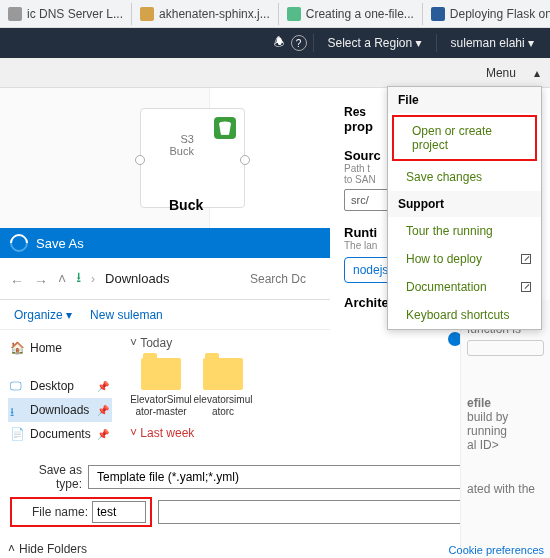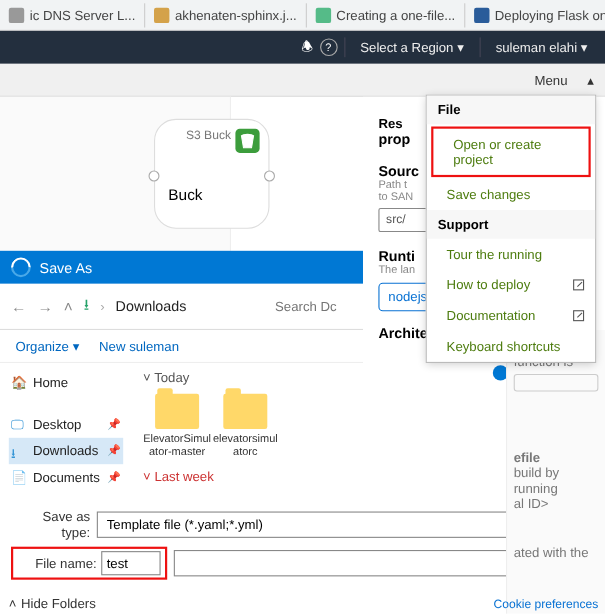--- a/index.html
+++ b/index.html
@@ -6,24 +6,24 @@
 body{width:550px;height:558px;overflow:hidden;background:#fff;position:relative}
 .tabs{display:flex;background:#f1f3f4;height:28px;align-items:center;border-bottom:1px solid #ddd}
 .tab{display:flex;align-items:center;gap:5px;padding:4px 8px;border-right:1px solid #ccc;white-space:nowrap;color:#444;font-size:11px}
 .tab .i{width:14px;height:14px;display:inline-block;background:#999;border-radius:2px}
 .topbar{background:#232f3e;height:30px;display:flex;align-items:center;justify-content:flex-end;padding:0 8px;gap:6px;color:#fff}
 .topbar .btn{padding:4px 8px;color:#eee;font-size:12px}
 .topbar .sep{width:1px;height:18px;background:#445}
 .menubar{height:30px;background:#f0f0f0;display:flex;align-items:center;justify-content:flex-end;padding:0 10px;border-bottom:1px solid #ddd}
 .menubtn{display:flex;align-items:center;gap:18px;font-size:13px;color:#333}
 .canvas{position:relative;background:#fafafa;height:140px;margin-left:-40px;border-right:1px solid #eee;width:250px}
-.card{position:absolute;left:180px;top:20px;width:105px;height:100px;background:#fff;border:1px solid #ddd;border-radius:20px;padding:8px}
+.card{position:absolute;left:180px;top:20px;width:105px;height:100px;background:#fff;border:1px solid #ddd;border-radius:4px;padding:24px}
 .card .lbl{font-size:11px;color:#777;text-align:right;padding-right:26px}
 .card .ic{position:absolute;right:8px;top:8px;width:22px;height:22px;background:#3c9d3c;border-radius:4px}
-.card .t{font-weight:400;font-size:14px;margin-top:40px;margin-left:4px}
+.card .t{font-weight:700;font-size:14px;margin-top:40px;margin-left:4px}
 .dot{width:10px;height:10px;border:1px solid #aaa;border-radius:50%;background:#fff;position:absolute}
 .side{position:absolute;right:0;top:88px;width:220px;padding:10px 14px;background:#fff}
 .side h4{font-weight:700;font-size:13px;margin-top:6px}
 .side .sm{font-size:10px;color:#888}
 .ibox{border:1px solid #888;border-radius:2px;padding:4px 6px;font-size:11px;color:#555;margin-top:4px;width:60px}
 .selbox{border:1px solid #0972d3;border-radius:4px;padding:5px 8px;color:#0972d3;font-size:12px;margin-top:6px;display:flex;justify-content:space-between;align-items:center;width:155px}
 .menu{position:absolute;right:8px;top:86px;width:155px;background:#fff;border:1px solid #bbb;box-shadow:0 2px 8px rgba(0,0,0,.2);z-index:50}
 .menu .hdr{font-weight:700;padding:6px 10px;font-size:12px;background:#f7f7f7}
 .menu .it{padding:7px 10px 7px 18px;font-size:12px;color:#4d7c0f;display:flex;align-items:center;gap:6px}
 .menu .hl{border:2px solid #e11;margin:2px 4px}
@@ -225,19 +225,19 @@
 <div class="foot">
     <span>˄</span>
     <span>Hide Folders</span>
   </div>
 
 <div class="rside">
   <div class="chunk">
       <div>when your function is</div>
       <div class="bd"></div>
     </div>
-  <div class="chunk" style="margin-top:53px"><b>efile</b><div>build by running</div><div>al ID&gt;</div></div>
+  <div class="chunk" style="margin-top:40px"><b>efile</b><div>build by running</div><div>al ID&gt;</div></div>
   <div class="chunk" style="margin-top:30px">
       <div>ated with the</div>
     </div>
 </div>
 
 <span class="cookie">Cookie preferences</span>
 
 </body></html>

